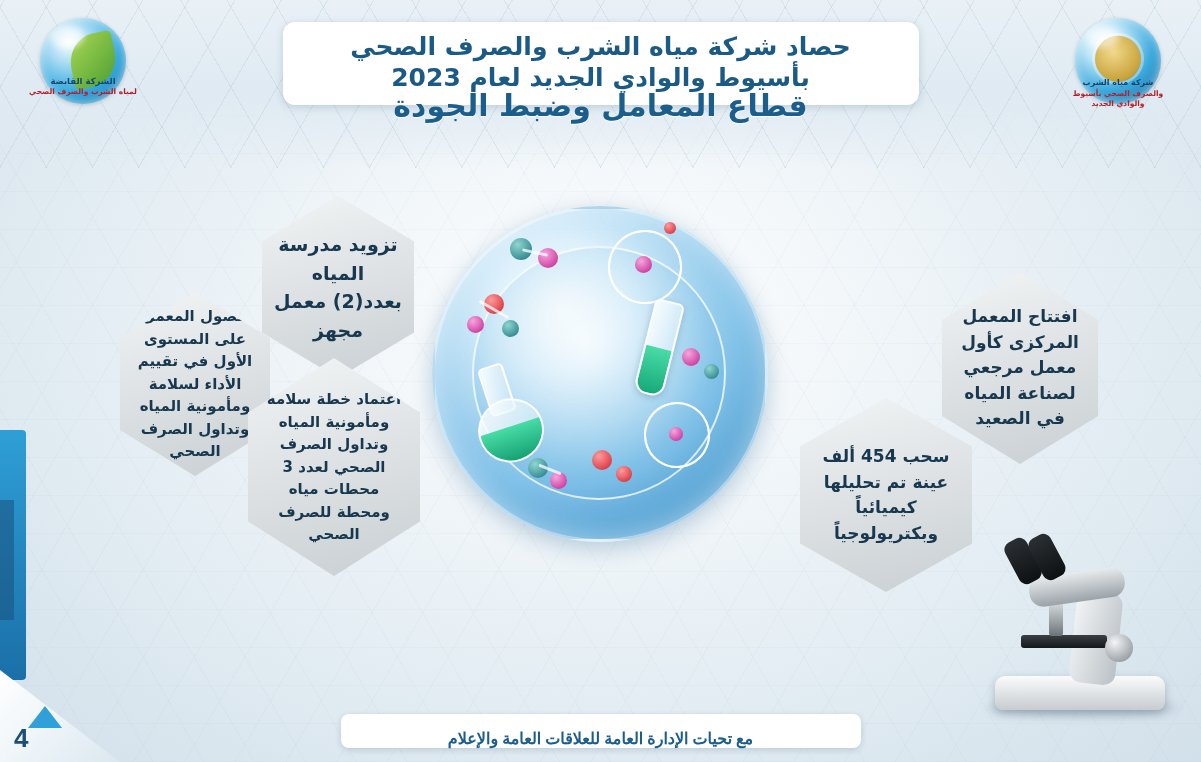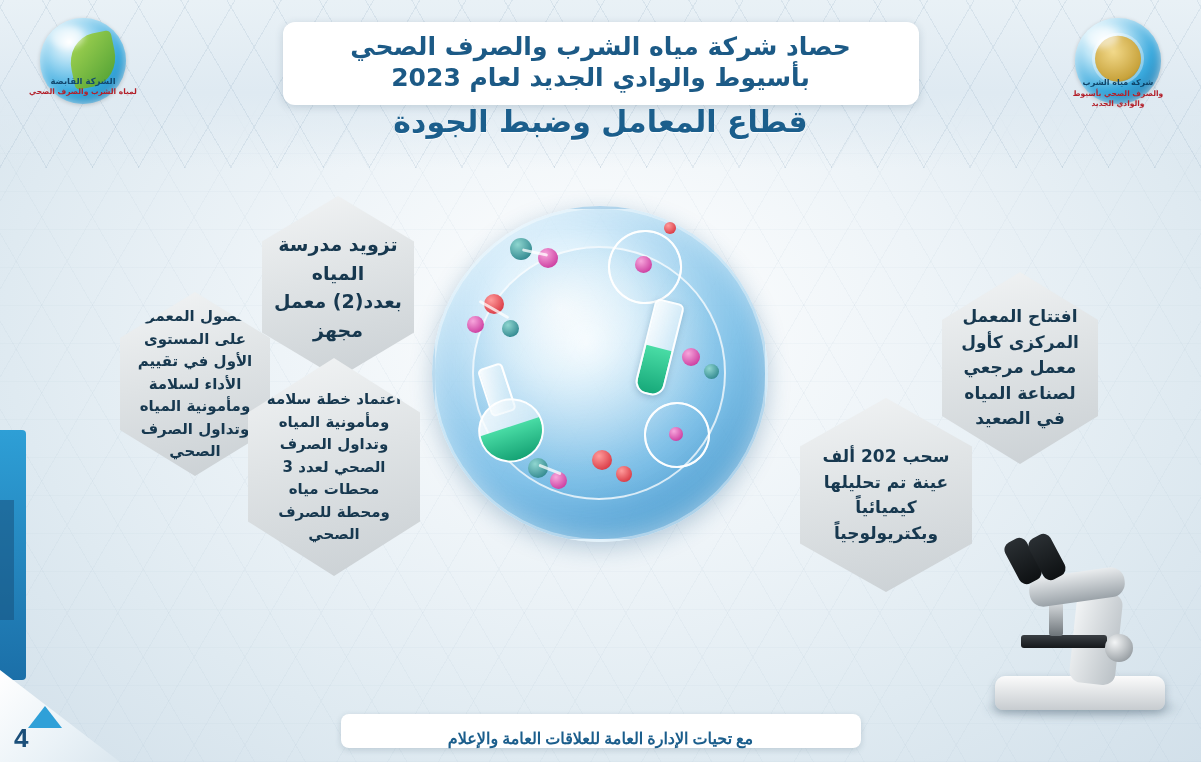--- a/index.html
+++ b/index.html
@@ -69,21 +69,21 @@
     width:600px;padding:10px 18px 12px;
     background:#ffffff;border-radius:12px;
     box-shadow:0 2px 8px rgba(40,70,95,.18);
     text-align:center;
   }
   .title-card .l1,.title-card .l2{
     color:#1c5a86;font-weight:bold;font-size:25px;line-height:1.22;
     letter-spacing:0;
   }
   .subtitle{
-    position:absolute;left:50%;transform:translateX(-50%);top:104px;
+    position:absolute;left:50%;transform:translateX(-50%);top:88px;
     width:720px;text-align:center;
     color:#1b5e8c;font-weight:bold;font-size:30px;
     text-shadow:0 1px 1px rgba(255,255,255,.9);
   }
 
   
   .logo{position:absolute;top:16px;width:122px;height:108px;}
   .logo-left{left:22px;}
   .logo-right{right:22px;}
   .logo .globe{
@@ -332,21 +332,21 @@
   <div class="hex h2">
     <div class="txt">حصول المعمل على المستوى الأول في تقييم الأداء لسلامة ومأمونية المياه وتداول الصرف الصحي</div>
   </div>
   <div class="hex h3">
     <div class="txt">اعتماد خطة سلامة ومأمونية المياه وتداول الصرف الصحي لعدد 3 محطات مياه ومحطة للصرف الصحي</div>
   </div>
   <div class="hex h5">
     <div class="txt">افتتاح المعمل المركزى كأول معمل مرجعي لصناعة المياه في الصعيد</div>
   </div>
   <div class="hex h6">
-    <div class="txt">سحب 202 ألف عينة تم تحليلها كيميائياً وبكتريولوجياً</div>
+    <div class="txt">سحب 454 ألف عينة تم تحليلها كيميائياً وبكتريولوجياً</div>
   </div>
 
   <div class="microscope">
     <div class="ms-shadow"></div>
     <div class="ms-base"></div>
     <div class="ms-arm"></div>
     <div class="ms-stage"></div>
     <div class="ms-obj"></div>
     <div class="ms-head"></div>
     <div class="ms-eye a"></div>

